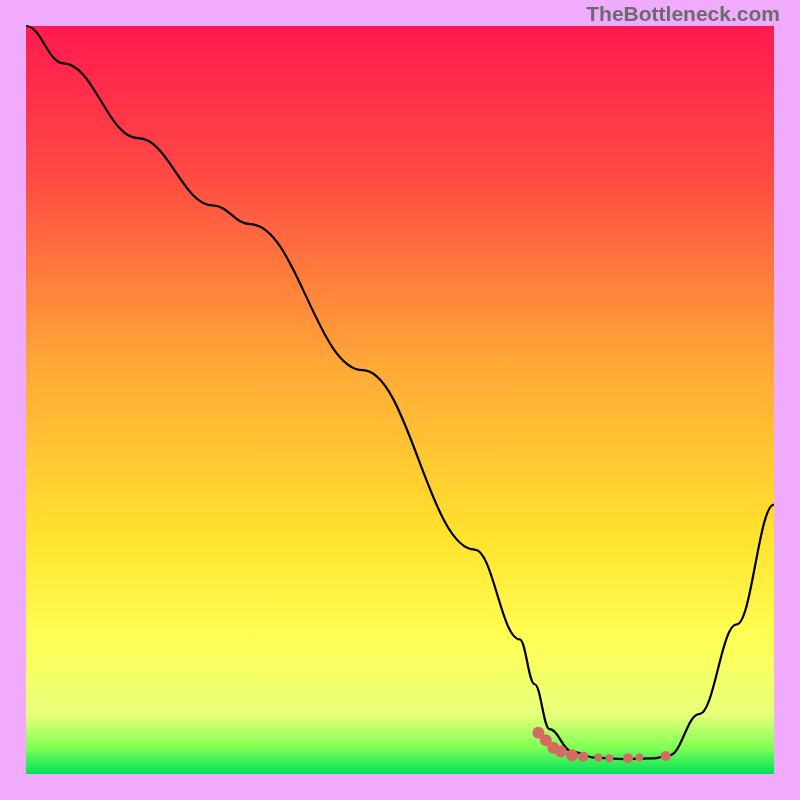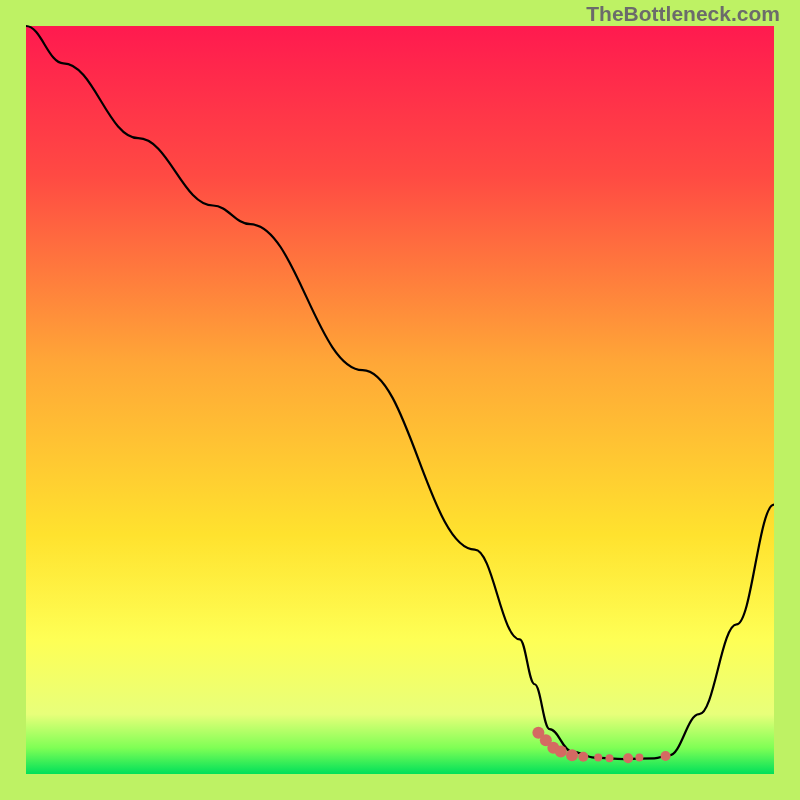--- a/index.html
+++ b/index.html
@@ -7,21 +7,21 @@
     padding: 0;
     width: 800px;
     height: 800px;
     background: #000;
     overflow: hidden;
   }
   .chart-container {
     position: relative;
     width: 800px;
     height: 800px;
-    background: #bef264;
+    background: #f0abfc;
   }
   .watermark {
     position: absolute;
     top: 2px;
     right: 20px;
     font-family: Arial, Helvetica, sans-serif;
     font-size: 21px;
     font-weight: bold;
     color: #6b6b6b;
     z-index: 10;

